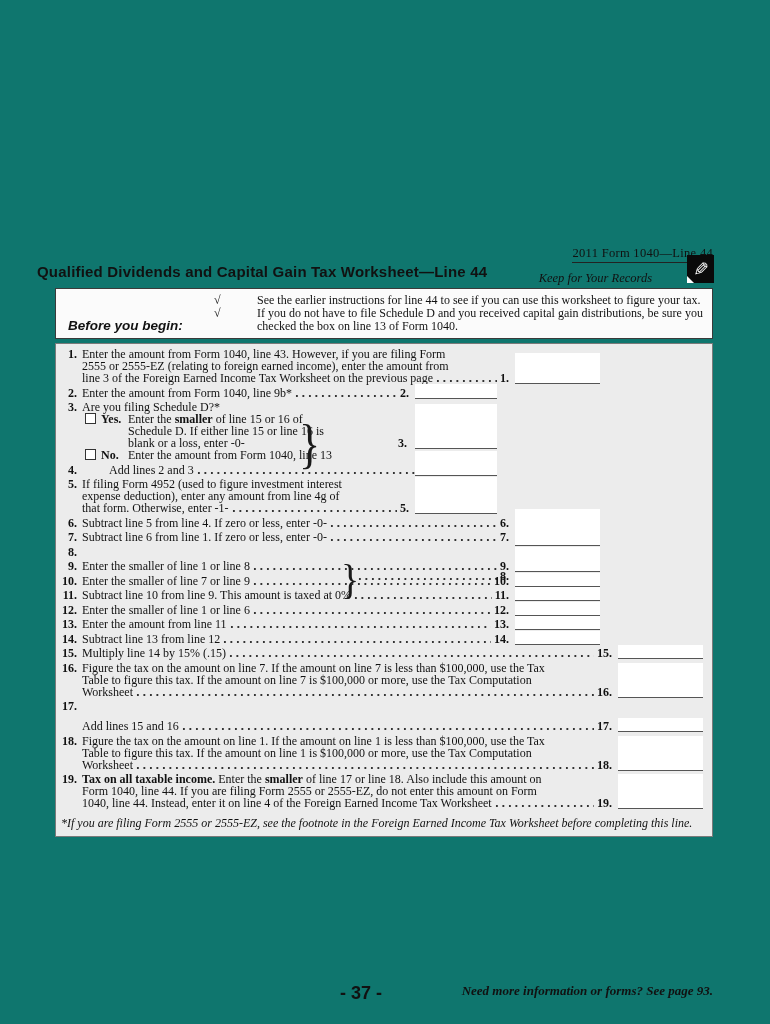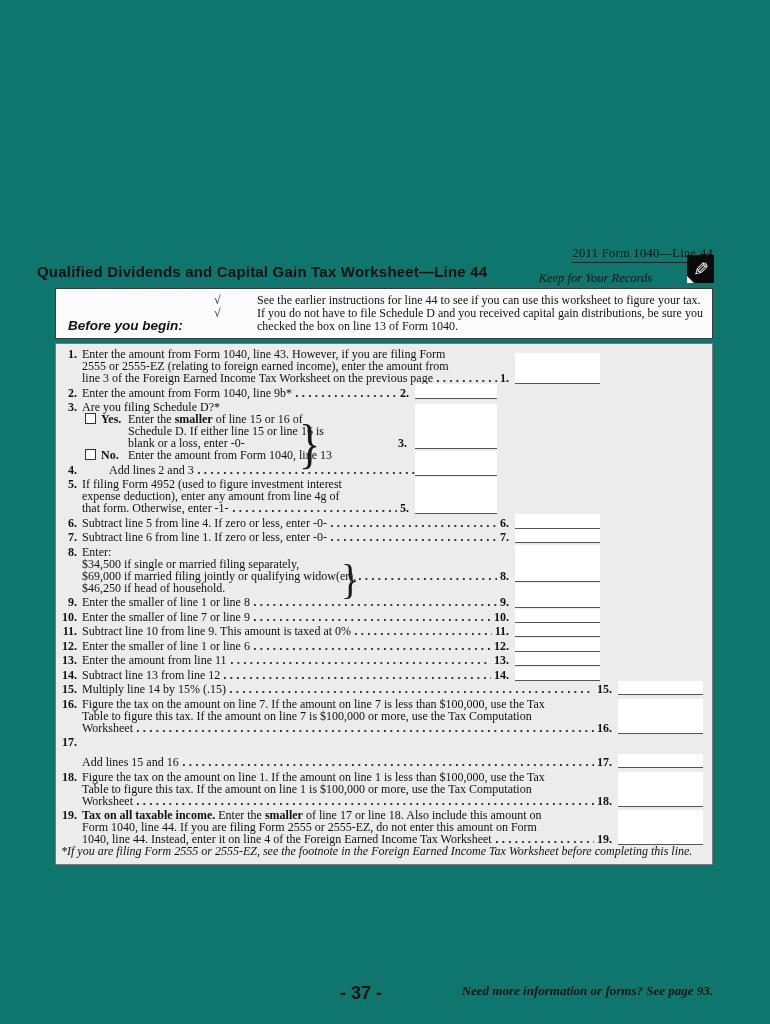--- a/index.html
+++ b/index.html
@@ -42,21 +42,21 @@
   .entry{position:absolute;background:#fff;border-bottom:1.3px solid #555;z-index:1;}
   .cbrow{display:flex;align-items:flex-start;}
   .cbox{width:11px;height:11px;flex:none;background:#fff;border:1.1px solid #333;
         margin:0 5px 0 3px;box-sizing:border-box;}
   .cblabel{min-width:27px;flex:none;font-weight:bold;line-height:12px;}
   .brace{position:absolute;font-weight:300;color:#1a1a1a;line-height:1;transform-origin:top left;}
   .brace3{left:238px;top:16px;font-size:44px;transform:scaleY(1.25);}
   .brace8{left:280px;top:12px;font-size:38px;transform:scaleY(1.1);}
   .endnum3{position:absolute;left:337px;top:36px;}
   .l8end{position:absolute;left:294px;top:24px;width:154px;height:12px;display:flex;align-items:flex-end;}
-  .footnote{font-style:italic;font-size:12px;margin-top:0;line-height:12px;}
+  .footnote{font-style:italic;font-size:12px;margin-top:8px;line-height:12px;}
   
   .pageno{position:absolute;top:983px;left:340px;font-family:"Liberation Sans",sans-serif;
           font-weight:bold;font-size:18px;}
   .footer-right{position:absolute;top:983px;right:57px;font-weight:bold;font-style:italic;
           font-size:13px;}
 </style>
 </head>
 <body>
 
 <div id="page">
@@ -176,26 +176,20 @@
             <div class="tline tlast">
               <span class="ttext">Subtract line 6 from line 1. If zero or less, enter -0-</span>
               <span class="leader"></span>
               <b class="endnum">7.</b>
             </div>
           </div>
           <div class="entry" style="left: 454px; width: 85px; height: 13px; bottom: 0px;"></div>
         </div>
         <div class="wrow">
           <div class="wnum">8.</div>
-          <div class="wbody" style="width: 427px;">
-            <div class="tline">Enter:</div>
-            <div class="tline">$34,500 if single or married filing separately,</div>
-            <div class="tline">$69,000 if married filing jointly or qualifying widow(er),</div>
-            <div class="tline">$46,250 if head of household.</div>
-          </div>
           <span class="brace brace8">}</span>
           <div class="l8end">
             <span class="leader"></span>
             <b class="endnum">8.</b>
           </div>
           <div class="entry" style="left: 454px; width: 85px; height: 36px; bottom: 12px;"></div>
         </div>
         <div class="wrow">
           <div class="wnum">9.</div>
           <div class="wbody" style="width: 427px;">

